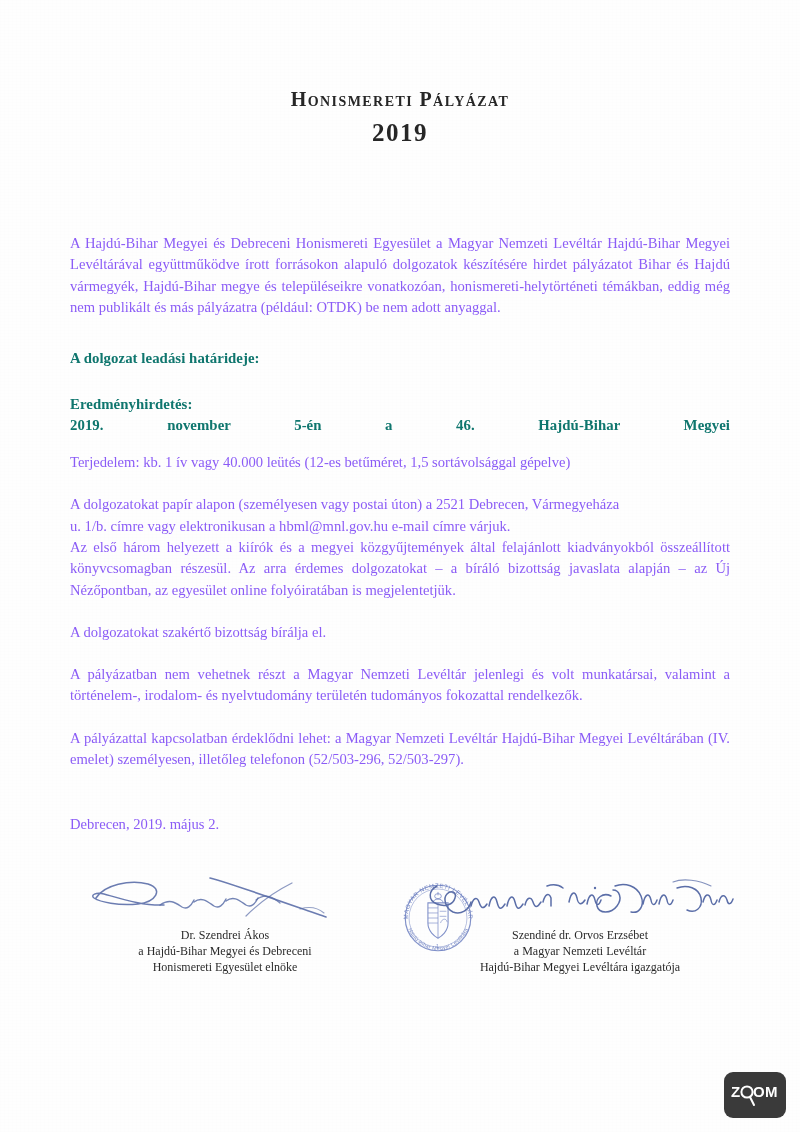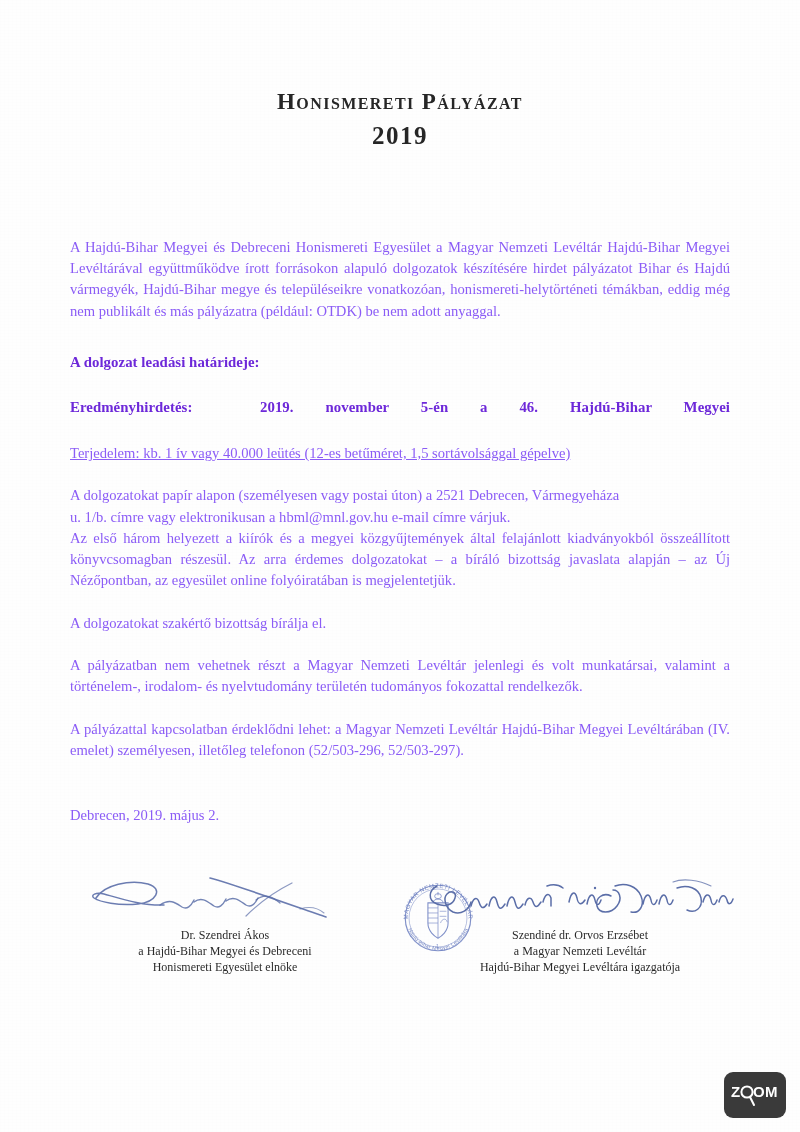--- a/index.html
+++ b/index.html
@@ -49,21 +49,21 @@
     color: #262626;
     font-size: 26px;
     line-height: 1.18;
     margin: 0;
     padding-top: 88px;
     font-variant: small-caps;
     text-transform: capitalize;
   }
   .doc-title .t-line1 {
     display: block;
-    font-size: 23px;
+    font-size: 20px;
   }
   .doc-title .t-line2 {
     display: block;
     font-size: 25px;
     letter-spacing: .06em;
     margin-top: 6px;
   }
 
   
   .para {
@@ -79,22 +79,23 @@
   }
 
   .kv-block {
     margin-top: 30px;
   }
   .kv-row {
     display: flex;
     font-weight: bold;
     font-size: 14.8px;
     line-height: 1.46;
-    color: #6d28d9;
+    color: #0f766e;
     letter-spacing: .004em;
+    flex-direction: column;
   }
   .kv-row + .kv-row {
     margin-top: 24px;
   }
   .kv-label {
     flex: 0 0 auto;
     white-space: nowrap;
   }
   .kv-label.wide { min-width: 248px; }
   .kv-label.narrow { min-width: 190px; }
@@ -105,21 +106,21 @@
   }
   .kv-value .line2 {
     display: block;
   }
   .kv-value.justified > .line1 {
     display: block;
     text-align: justify;
     text-align-last: justify;
   }
 
-  .sec-terjedelem { margin-top: 24px; text-decoration: underline; }
+  .sec-terjedelem { margin-top: 15px; }
   .sec-leadas     { margin-top: 21px; }
   .sec-birala     { margin-top: 21px; }
   .sec-kizaras    { margin-top: 21px; }
   .sec-kapcsolat  { margin-top: 21px; }
   .sec-datum      { margin-top: 44px; text-align: left; }
 
   .tight { margin-top: 0; }
 
   
   .sign-area {

